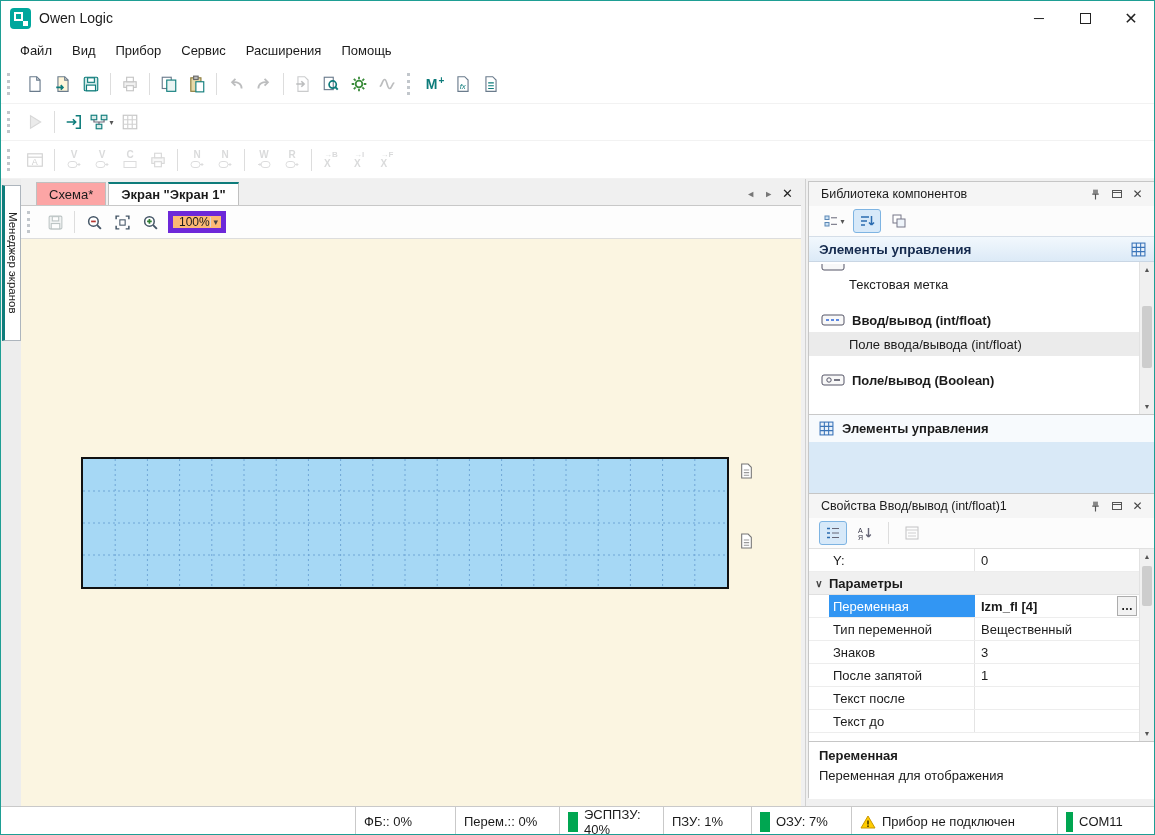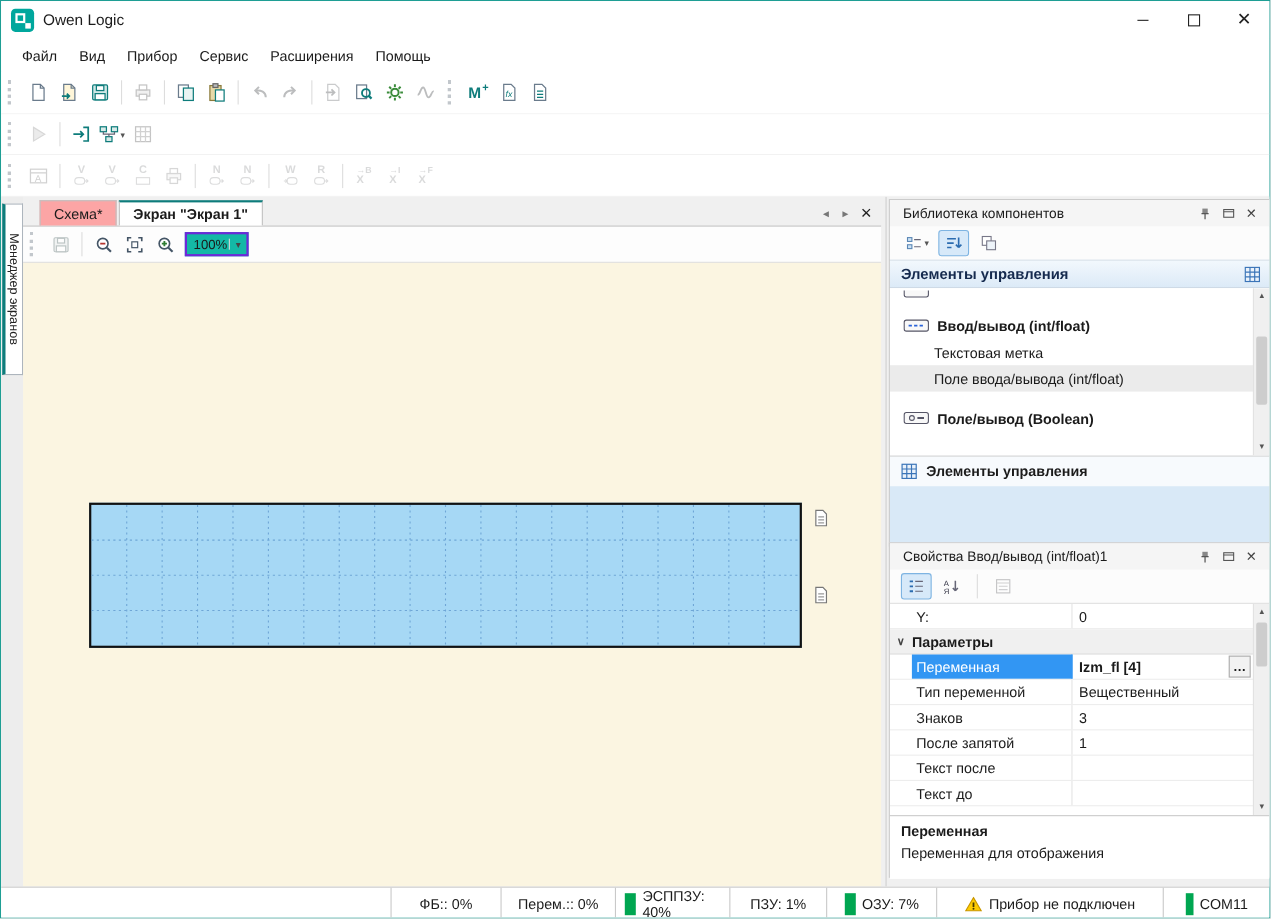--- a/index.html
+++ b/index.html
@@ -41,21 +41,21 @@
 .main{position:absolute;left:0;top:178px;width:100%;height:627px;background:#F0F0F0}
 .vstrip{position:absolute;left:0;top:0;width:20px;height:100%;background:#EDEDED}
 .vtab{position:absolute;left:1px;top:6px;width:19px;height:156px;background:#FFF;border:1px solid #ADB5BD;border-left:3px solid #0E7C7B;display:flex;align-items:center;justify-content:center;writing-mode:vertical-rl;font-size:11.5px;color:#222;white-space:nowrap}
 .editor{position:absolute;left:20px;top:0;width:780px;height:100%;display:flex;flex-direction:column}
 .tabbar{height:27px;background:#F0F0F0;display:flex;align-items:flex-end;padding-left:15px;border-bottom:1px solid #C8C8C8;position:relative}
 .tab{height:23px;display:flex;align-items:center;padding:0 12px;border:1px solid #C0C0C0;border-bottom:none;background:#fca5a5;margin-right:2px;font-size:13px}
 .tab.active{background:#FFF;border-top:2px solid #0E7C7B;font-weight:bold}
 .tab-ctrls{position:absolute;right:8px;top:7px;display:flex;gap:9px;align-items:center;color:#777;font-size:9px}
 .tab-ctrls .x{font-size:13px;color:#222}
 .edtoolbar{height:33px;background:#FDFDFD;border-bottom:1px solid #DDD;display:flex;align-items:center}
-.zoombox{width:58px;height:22px;border:2px solid #6d28d9;background:#14b8a6;display:flex;align-items:center;margin-left:4px}
+.zoombox{width:58px;height:22px;border:5px solid #6d28d9;background:#fdba74;display:flex;align-items:center;margin-left:4px}
 .zoombox .val{flex:1;padding-left:6px;font-size:12px}
 .zoombox .zcaret{width:16px;text-align:center;font-size:9px;color:#444;border-left:1px solid #D8D8D8}
 .canvas{flex:1;background:#FBF5E1;position:relative;overflow:hidden}
 .display{position:absolute;left:60px;top:218px;width:648px;height:132px;background:#A6D8F5;border:2px solid #111}
 .dispgrid{position:absolute;left:0;top:0}
 .dispgrid line{stroke:#6FA6D6;stroke-width:1;stroke-dasharray:2 3}
 .element{position:absolute;left:203px;top:2px;width:200px;height:58px;border:2px solid #6F7430;display:flex;align-items:center;justify-content:center}
 .disp-text{font-family:"DejaVu Sans Mono",monospace;font-size:27px;color:#2A63D9;letter-spacing:13px;padding-left:13px;white-space:nowrap}
 .handle{position:absolute;width:9px;height:9px;border-radius:50%;background:#2FD32F;border:1px solid #157F15}
 .handle.l{left:-6px;top:50%;margin-top:-5px}
@@ -92,21 +92,21 @@
 .pval.bold{font-weight:bold}
 .pcat{display:flex;height:23px;background:#F0F0F0;border-bottom:1px solid #E0E0E0;align-items:center;font-weight:bold}
 .pcat .chev{width:20px;text-align:center;font-size:10px;color:#444}
 .prow.selrow .pname{background:#3296F3;color:#FFF;border-right-color:#3296F3}
 .dotsbtn{position:absolute;right:17px;top:1px;width:20px;height:20px;border:1px solid #ACACAC;background:#F2F2F2;display:flex;align-items:center;justify-content:center;font-size:12px;line-height:1}
 .pdesc{height:58px;border-top:1px solid #C6C6C6;padding:6px 10px;background:#FFF}
 .pdesc .dt{font-weight:bold;margin-bottom:5px}
 
 .statusbar{position:absolute;left:0;top:805px;width:100%;height:30px;background:#FFF;border-top:1px solid #C9C9C9;display:flex;align-items:stretch;font-size:13px}
 .sbspacer{width:354px}
-.sbseg{display:flex;align-items:center;justify-content:center;gap:6px;border-left:1px solid #C9C9C9;padding:0 8px}
+.sbseg{display:flex;align-items:center;justify-content:flex-start;gap:6px;border-left:1px solid #C9C9C9;padding:0 8px}
 .gauge{width:10px;height:20px;background:#00A651;flex:none}
 .gauge.thin{width:7px}
 .w-fb{width:100px}.w-vars{width:104px}.w-ee{width:104px}.w-rom{width:88px}.w-ram{width:100px}.w-dev{width:206px}.w-port{flex:1}
 </style>
 </head>
 <body>
 
 <div class="window">
 
   <div class="titlebar">
@@ -511,28 +511,28 @@
               <rect x="1" y="1" width="12" height="12" fill="#EAF2FB" stroke="#3A74B8"></rect>
               <path d="M1 5h12M1 9h12M5 1v12M9 1v12" stroke="#3A74B8"></path>
             </svg>
         </div>
         <div class="liblist">
           <div class="librow partial">
             <svg width="24" height="8" viewBox="0 0 24 8">
                 <rect x="1" y="-6" width="22" height="12" rx="2" fill="#F8F8F8" stroke="#556"></rect>
               </svg>
           </div>
+          <div class="librow">Текстовая метка</div>
           <div class="librow group">
             <svg width="24" height="14" viewBox="0 0 24 14">
                 <rect x="1" y="2" width="22" height="10" rx="2" fill="#F8F8F8" stroke="#556"></rect>
                 <path d="M5 7h3M10 7h3M15 7h3" stroke="#2A63D9" stroke-width="1.6"></path>
               </svg>
             <span>Ввод/вывод (int/float)</span>
           </div>
-          <div class="librow">Текстовая метка</div>
           <div class="librow hl">Поле ввода/вывода (int/float)</div>
           <div class="librow group">
             <svg width="24" height="14" viewBox="0 0 24 14">
                 <rect x="1" y="2" width="22" height="10" rx="2" fill="#F8F8F8" stroke="#556"></rect>
                 <circle cx="8" cy="7" r="2.2" fill="none" stroke="#556"></circle>
                 <path d="M13 7h6" stroke="#556" stroke-width="1.6"></path>
               </svg>
             <span>Поле/вывод (Boolean)</span>
           </div>
           <div class="scroll">

